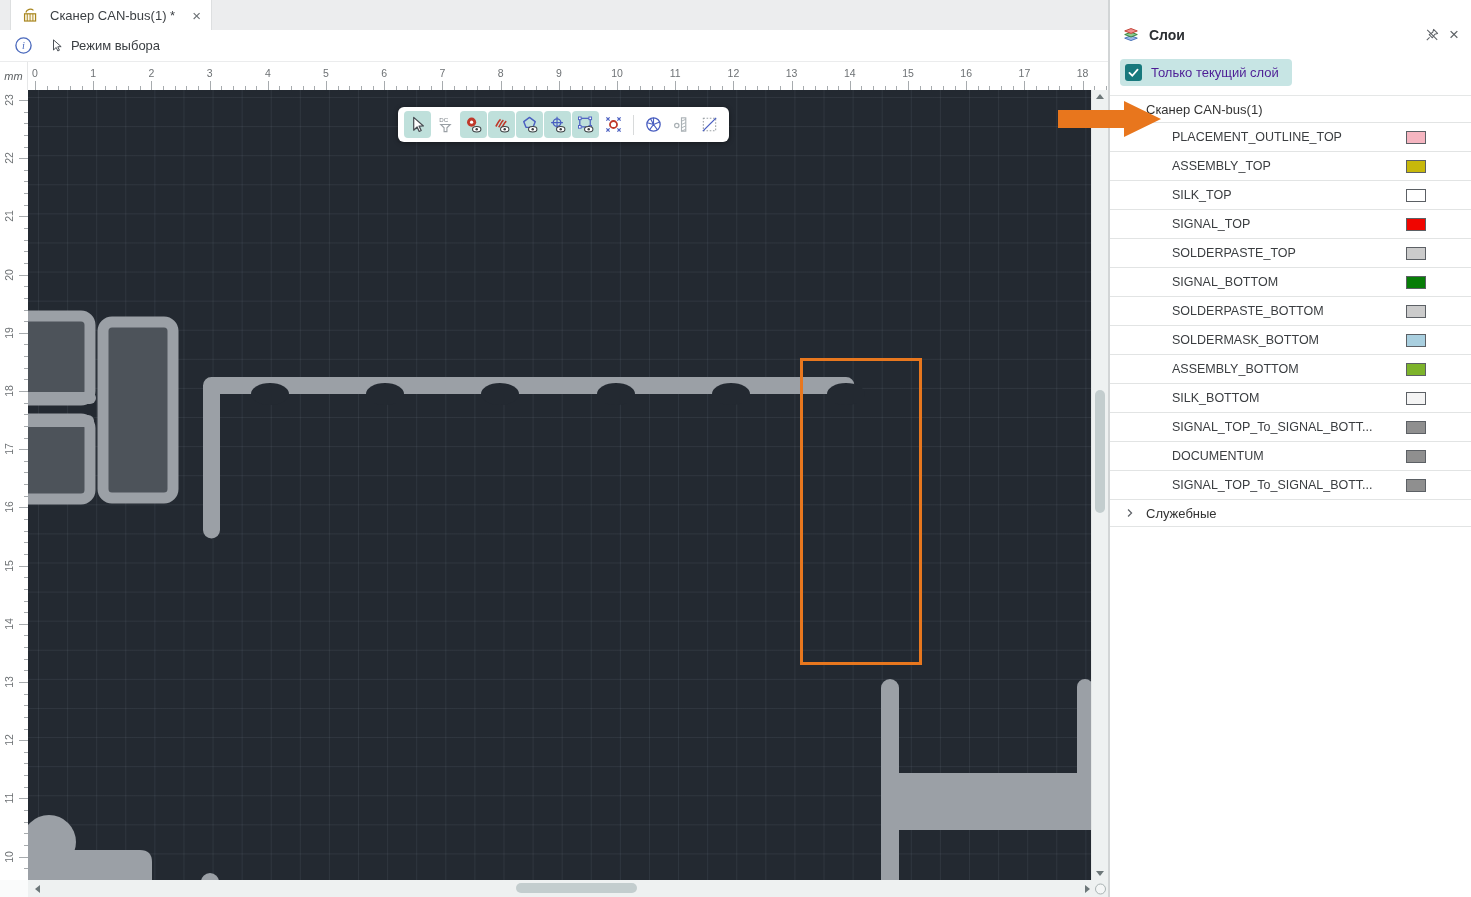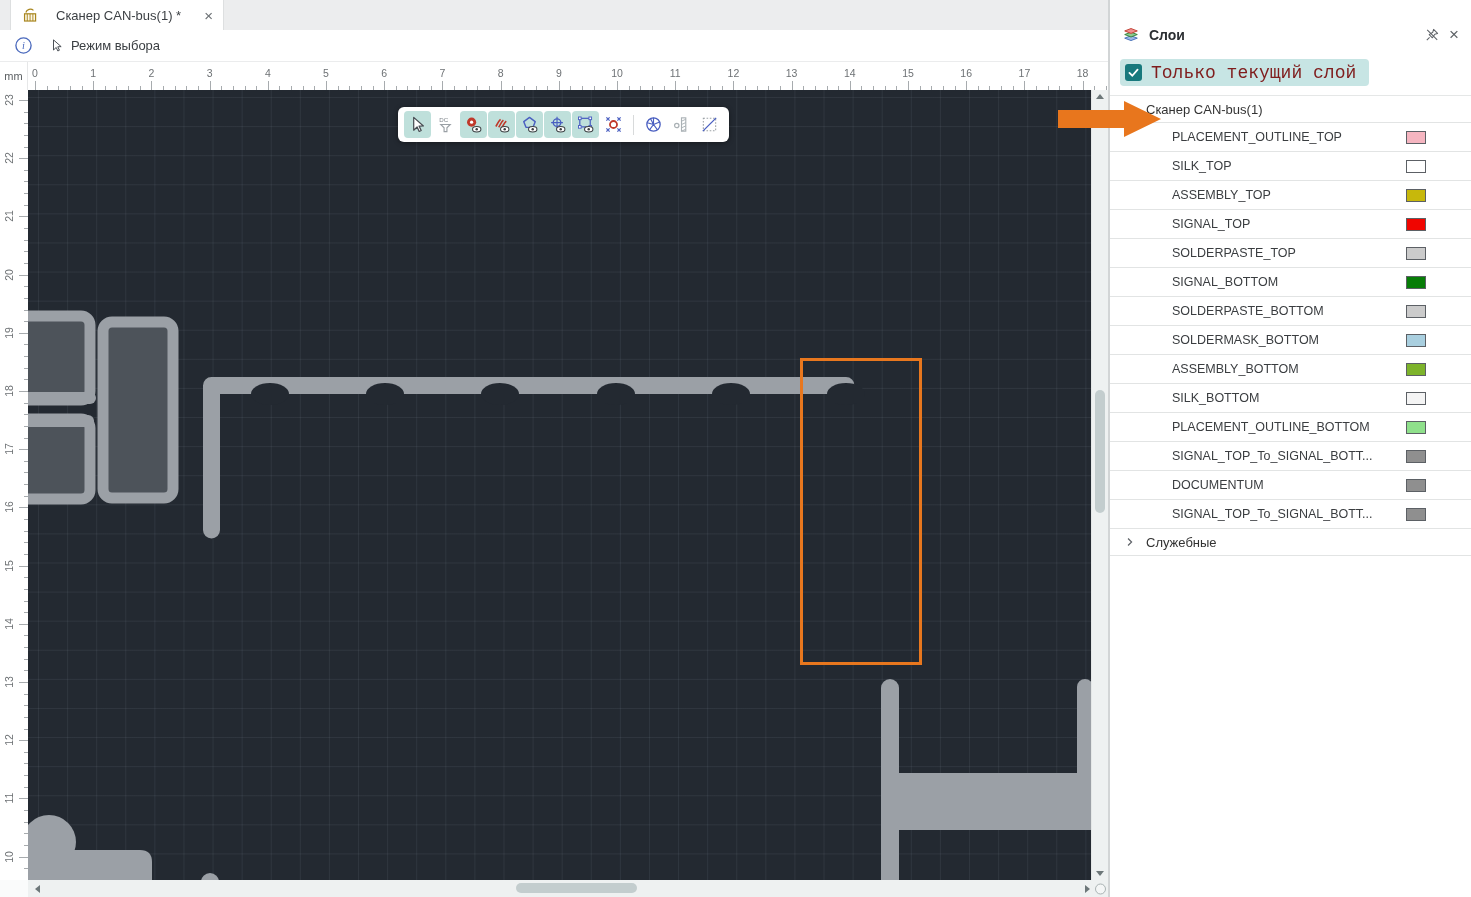--- a/index.html
+++ b/index.html
@@ -6,33 +6,33 @@
   html,body { width:1471px; height:897px; overflow:hidden; background:#fff;
     font-family:"Liberation Sans", sans-serif; }
   #root { position:relative; width:1471px; height:897px; }
 
   
   #main { position:absolute; left:0; top:0; width:1110px; height:897px;
           border-right:2px solid #d2d5d6; }
 
   .tabbar { height:30px; background:#ecedee; display:flex; align-items:stretch;
             padding-left:10px; }
-  .tab { display:flex; align-items:center; gap:17px; background:#fff;
+  .tab { display:flex; align-items:center; gap:11px; background:#fff;
          padding:0 10px 0 11px; border-left:1px solid #dddfe0; border-right:1px solid #dddfe0;
          font-size:13px; color:#3b3f43; }
   .tab .close { font-size:15px; color:#6a6f73; margin-left:6px; line-height:1; cursor:default; }
 
   .apptoolbar { height:32px; background:#fff; display:flex; align-items:center;
                 padding-left:14px; border-bottom:1px solid #ebeced; }
   .mode { display:flex; align-items:center; gap:7px; margin-left:16px;
           font-size:13px; color:#3a3e42; }
 
   .rulerrow { height:28px; display:flex; background:#fff; }
   .corner { width:28px; display:flex; align-items:center; justify-content:center;
-            font-size:11px; color:#5c6putBand063; color:#5c6063; border-right:1px solid #e6e7e8; }
+            font-size:11px; color:#5c6putBand063; color:#5c6063; border-right:1px solid #e6e7e8;font-style:italic; }
   .topruler { flex:1; position:relative; overflow:hidden; }
   .topruler .tick { position:absolute; bottom:0; width:1px; background:#a7abae; }
   .topruler .tick.major { height:9px; }
   .topruler .tick.minor { height:4px; }
   .topruler .num { position:absolute; bottom:11px; transform:translateX(-50%);
                    font-size:10.5px; color:#6d7174; }
 
   .canvasrow { height:790px; display:flex; }
   .leftruler { width:28px; position:relative; background:#fff; overflow:hidden; }
   .leftruler .tick { position:absolute; right:0; height:1px; background:#a7abae; }
@@ -91,21 +91,21 @@
   .ptitle { font-size:14px; font-weight:bold; color:#2c2f33; }
   .phead .spacer { flex:1; }
   .picon { display:flex; align-items:center; cursor:default; }
   .pclose { font-size:17px; color:#5f6468; cursor:default; }
 
   .pillwrap { padding:5px 0 9px 10px; border-bottom:1px solid #e5e7e7; }
   .pill { display:inline-flex; align-items:center; gap:9px; height:27px;
           background:#c7e5e4; border-radius:4px; padding:0 13px 0 5px; }
   .cbx { width:17px; height:17px; background:#17797d; border-radius:3px;
          display:flex; align-items:center; justify-content:center; }
-  .pill-label { font-size:18px; color:#7f1d1d;font-family:Liberation Mono, monospace; }
+  .pill-label { font-size:13px; color:#4c1d95; }
 
   .grow { height:27px; display:flex; align-items:center; gap:9px; padding-left:13px;
           border-bottom:1px solid #e2e4e4; font-size:13px; color:#333;}
   .layer-row { height:29px; display:flex; align-items:center;
                padding:0 45px 0 62px; border-bottom:1px solid #e2e4e4; cursor:default; }
   .layer-row.selected { background:#dff0f1; }
   .layer-name { font-size:12.5px; color:#3a3d40; white-space:nowrap; overflow:hidden; }
   .layer-swatch { margin-left:auto; width:20px; height:13px; border:1px solid #5c6065; }
 
   
@@ -536,28 +536,28 @@
       </span>
       <span>Сканер CAN-bus(1)</span>
     </div>
 
     <div id="layerlist">
         <div class="layer-row">
           <span class="layer-name">PLACEMENT_OUTLINE_TOP</span>
           <span class="layer-swatch" style="background: rgb(245, 181, 192);"></span>
         </div>
         <div class="layer-row">
+          <span class="layer-name">ASSEMBLY_TOP</span>
+          <span class="layer-swatch" style="background: rgb(199, 184, 11);"></span>
+        </div>
+        <div class="layer-row">
           <span class="layer-name">SILK_TOP</span>
           <span class="layer-swatch" style="background: rgb(255, 255, 255);"></span>
         </div>
         <div class="layer-row">
-          <span class="layer-name">ASSEMBLY_TOP</span>
-          <span class="layer-swatch" style="background: rgb(199, 184, 11);"></span>
-        </div>
-        <div class="layer-row">
           <span class="layer-name">SIGNAL_TOP</span>
           <span class="layer-swatch" style="background: rgb(240, 5, 0);"></span>
         </div>
         <div class="layer-row">
           <span class="layer-name">SOLDERPASTE_TOP</span>
           <span class="layer-swatch" style="background: rgb(203, 203, 203);"></span>
         </div>
         <div class="layer-row">
           <span class="layer-name">SIGNAL_BOTTOM</span>
           <span class="layer-swatch" style="background: rgb(7, 125, 7);"></span>
@@ -570,24 +570,20 @@
           <span class="layer-name">SOLDERMASK_BOTTOM</span>
           <span class="layer-swatch" style="background: rgb(169, 207, 223);"></span>
         </div>
         <div class="layer-row">
           <span class="layer-name">ASSEMBLY_BOTTOM</span>
           <span class="layer-swatch" style="background: rgb(125, 179, 43);"></span>
         </div>
         <div class="layer-row">
           <span class="layer-name">SILK_BOTTOM</span>
           <span class="layer-swatch" style="background: rgb(244, 244, 244);"></span>
-        </div>
-        <div class="layer-row">
-          <span class="layer-name">PLACEMENT_OUTLINE_BOTTOM</span>
-          <span class="layer-swatch" style="background: rgb(143, 224, 139);"></span>
         </div>
         <div class="layer-row">
           <span class="layer-name">SIGNAL_TOP_To_SIGNAL_BOTT...</span>
           <span class="layer-swatch" style="background: rgb(143, 143, 143);"></span>
         </div>
         <div class="layer-row">
           <span class="layer-name">DOCUMENTUM</span>
           <span class="layer-swatch" style="background: rgb(143, 143, 143);"></span>
         </div>
         <div class="layer-row">

